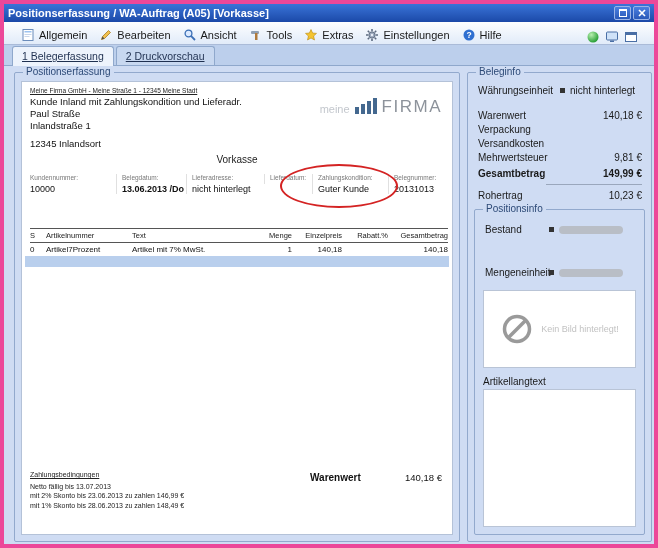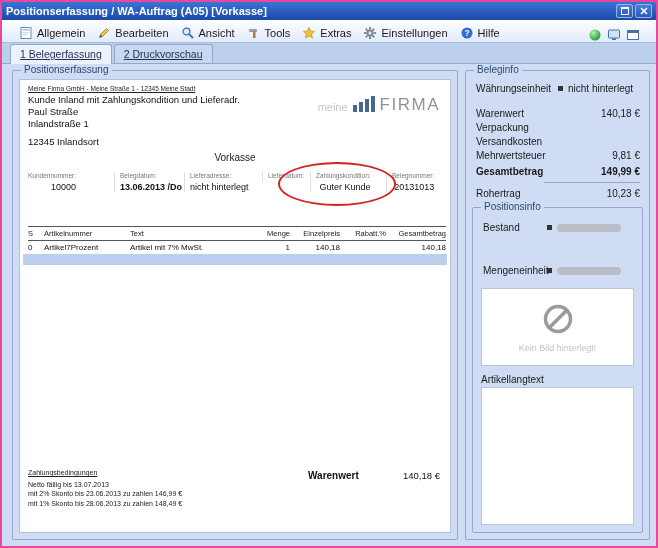--- a/index.html
+++ b/index.html
@@ -1,20 +1,20 @@
 <!DOCTYPE html>
 <html><head>
 <meta charset="utf-8">
 <style>
   * { box-sizing: border-box; }
   html,body { margin:0; padding:0; background:#eef2f8; font-family:"Liberation Sans", sans-serif; }
 
   .window {
     position:relative; width:658px; height:548px;
-    border:2px solid #ec4899; background:#cfdcf3;
+    border:4px solid #ec4899; background:#cfdcf3;
     overflow:hidden;
   }
 
   
   .titlebar {
     height:18px; display:flex; align-items:center; padding:0 4px;
     background:linear-gradient(#3a74d8,#1b49a8);
     color:#fff; font-size:11px; font-weight:bold; white-space:nowrap;
   }
   .titlebar .spacer { flex:1; }
@@ -71,21 +71,21 @@
   .logo .bars { display:flex; align-items:flex-end; gap:2px; margin:0 5px 1px; }
   .logo .bars i { display:block; width:4px; background:#44688f; }
   .logo .b1{height:7px;} .logo .b2{height:10px;} .logo .b3{height:13px;} .logo .b4{height:16px;}
   .logo .word2 { font-size:17px; color:#8d939b; letter-spacing:1.5px; line-height:1; }
 
   .doctype { left:0; right:0; top:72px; text-align:center; font-size:10px; color:#222; }
 
   .fields { left:0; top:92px; right:0; height:26px; }
   .field { position:absolute; top:0; }
   .field .flabel { font-size:6.5px; color:#777; white-space:nowrap; }
-  .field .fvalue { font-size:9px; color:#111; margin-top:3px; white-space:nowrap;text-align:right; }
+  .field .fvalue { font-size:9px; color:#111; margin-top:3px; white-space:nowrap; }
   .field.sep { border-left:1px solid #e0e0e0; padding-left:5px; }
   .f1{left:8px;} .f2{left:94px;} .f3{left:164px;} .f4{left:242px;} .f5{left:290px;} .f6{left:366px;}
   .fvalue.bold { font-weight:bold; }
 
   .ellipse {
     left:258px; top:82px; width:118px; height:44px;
     border:2px solid #d42323; border-radius:50%;
   }
 
   .itable { left:8px; top:146px; width:418px; font-size:8px; }
@@ -117,21 +117,21 @@
   .positionsinfo { position:absolute; left:6px; right:6px; top:136px; bottom:6px; border:1px solid #92a9cd; border-radius:2px; }
   .positionsinfo .legend { background:#cfdcf3; }
   .stock-row { position:absolute; left:10px; display:flex; align-items:center; font-size:10px; color:#1a1a1a; }
   .stock-row .lbl { width:64px; }
   .redact { display:inline-block; width:64px; height:8px; background:#b9bec6; border-radius:4px; }
   .sr1{top:14px;} .sr2{top:29px;} .sr3{top:57px;}
 
   .img-box {
     position:absolute; left:8px; right:8px; top:80px; height:78px;
     background:#fff; border:1px solid #b9c4d6;
-    display:flex; flex-direction:column; align-items:center; justify-content:center; gap:7px;
+    display:flex; flex-direction:row; align-items:center; justify-content:center; gap:7px;
   }
   .img-box .no-img-text { font-size:9px; color:#c2c2c2; }
   .langtext-label { position:absolute; left:8px; top:166px; font-size:10px; color:#1a1a1a; }
   .langtext-box { position:absolute; left:8px; right:8px; top:179px; bottom:7px; background:#fff; border:1px solid #b9c4d6; }
 </style>
 </head>
 <body>
 
 <div class="window">
 

